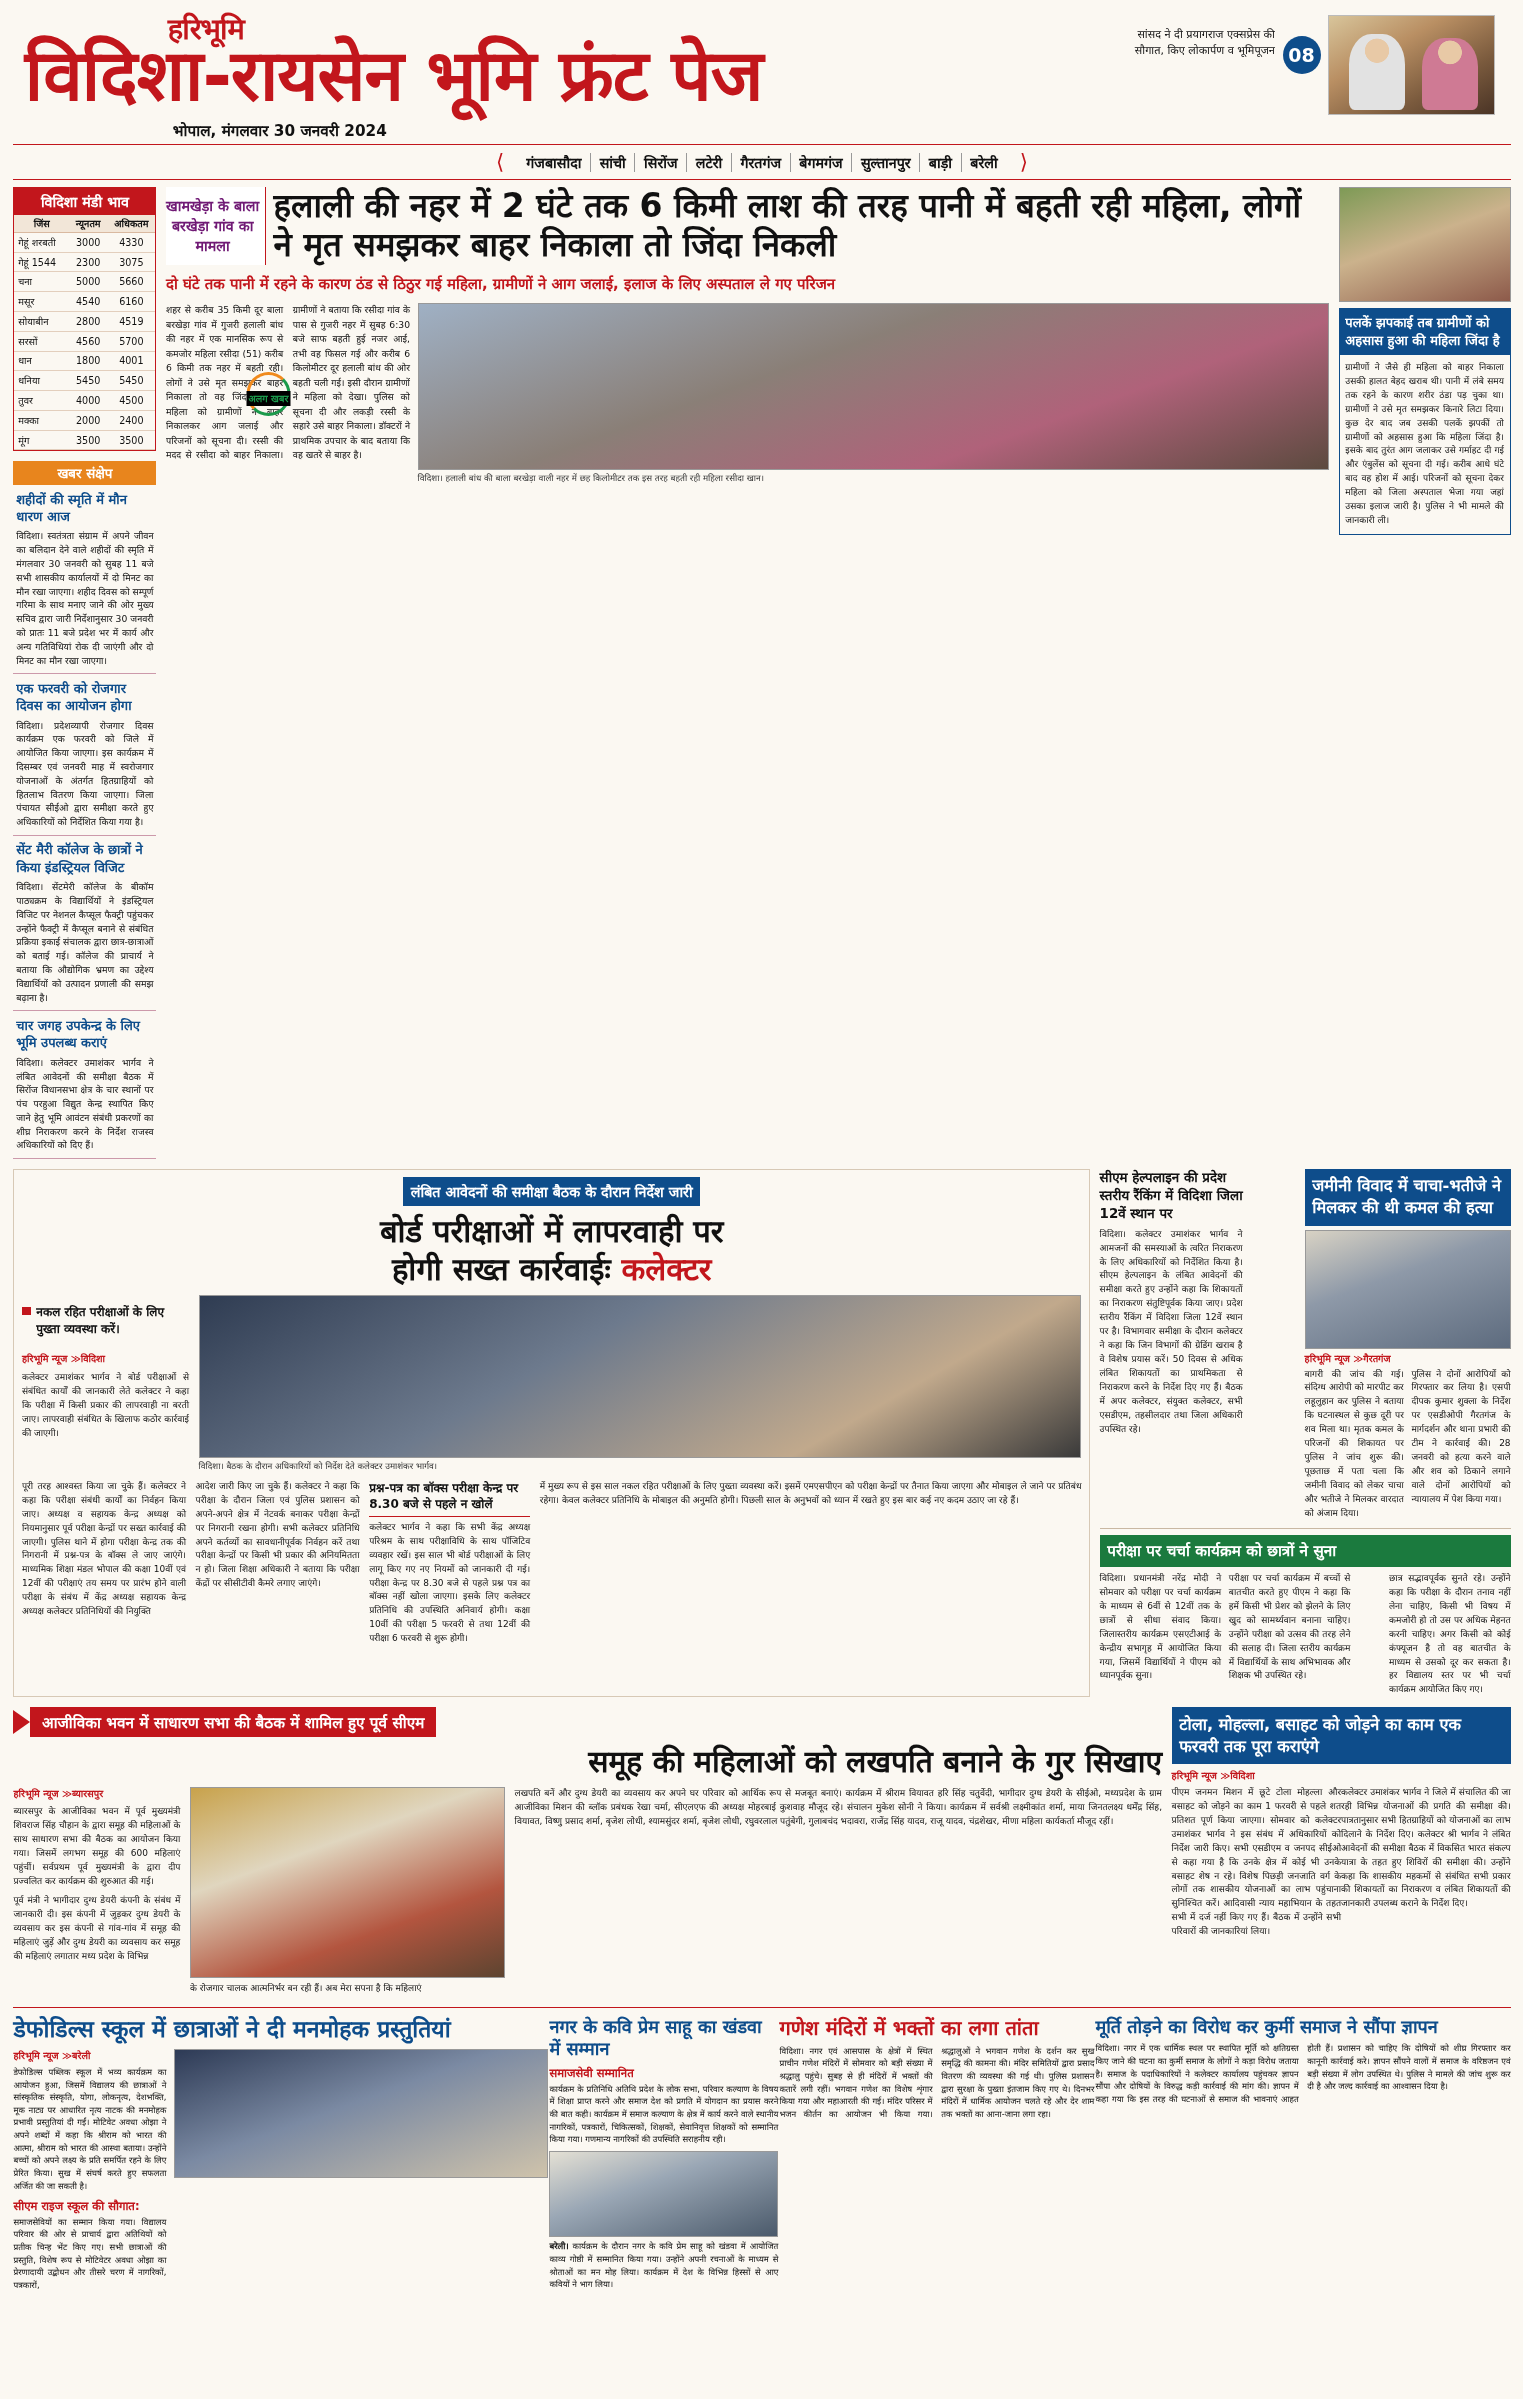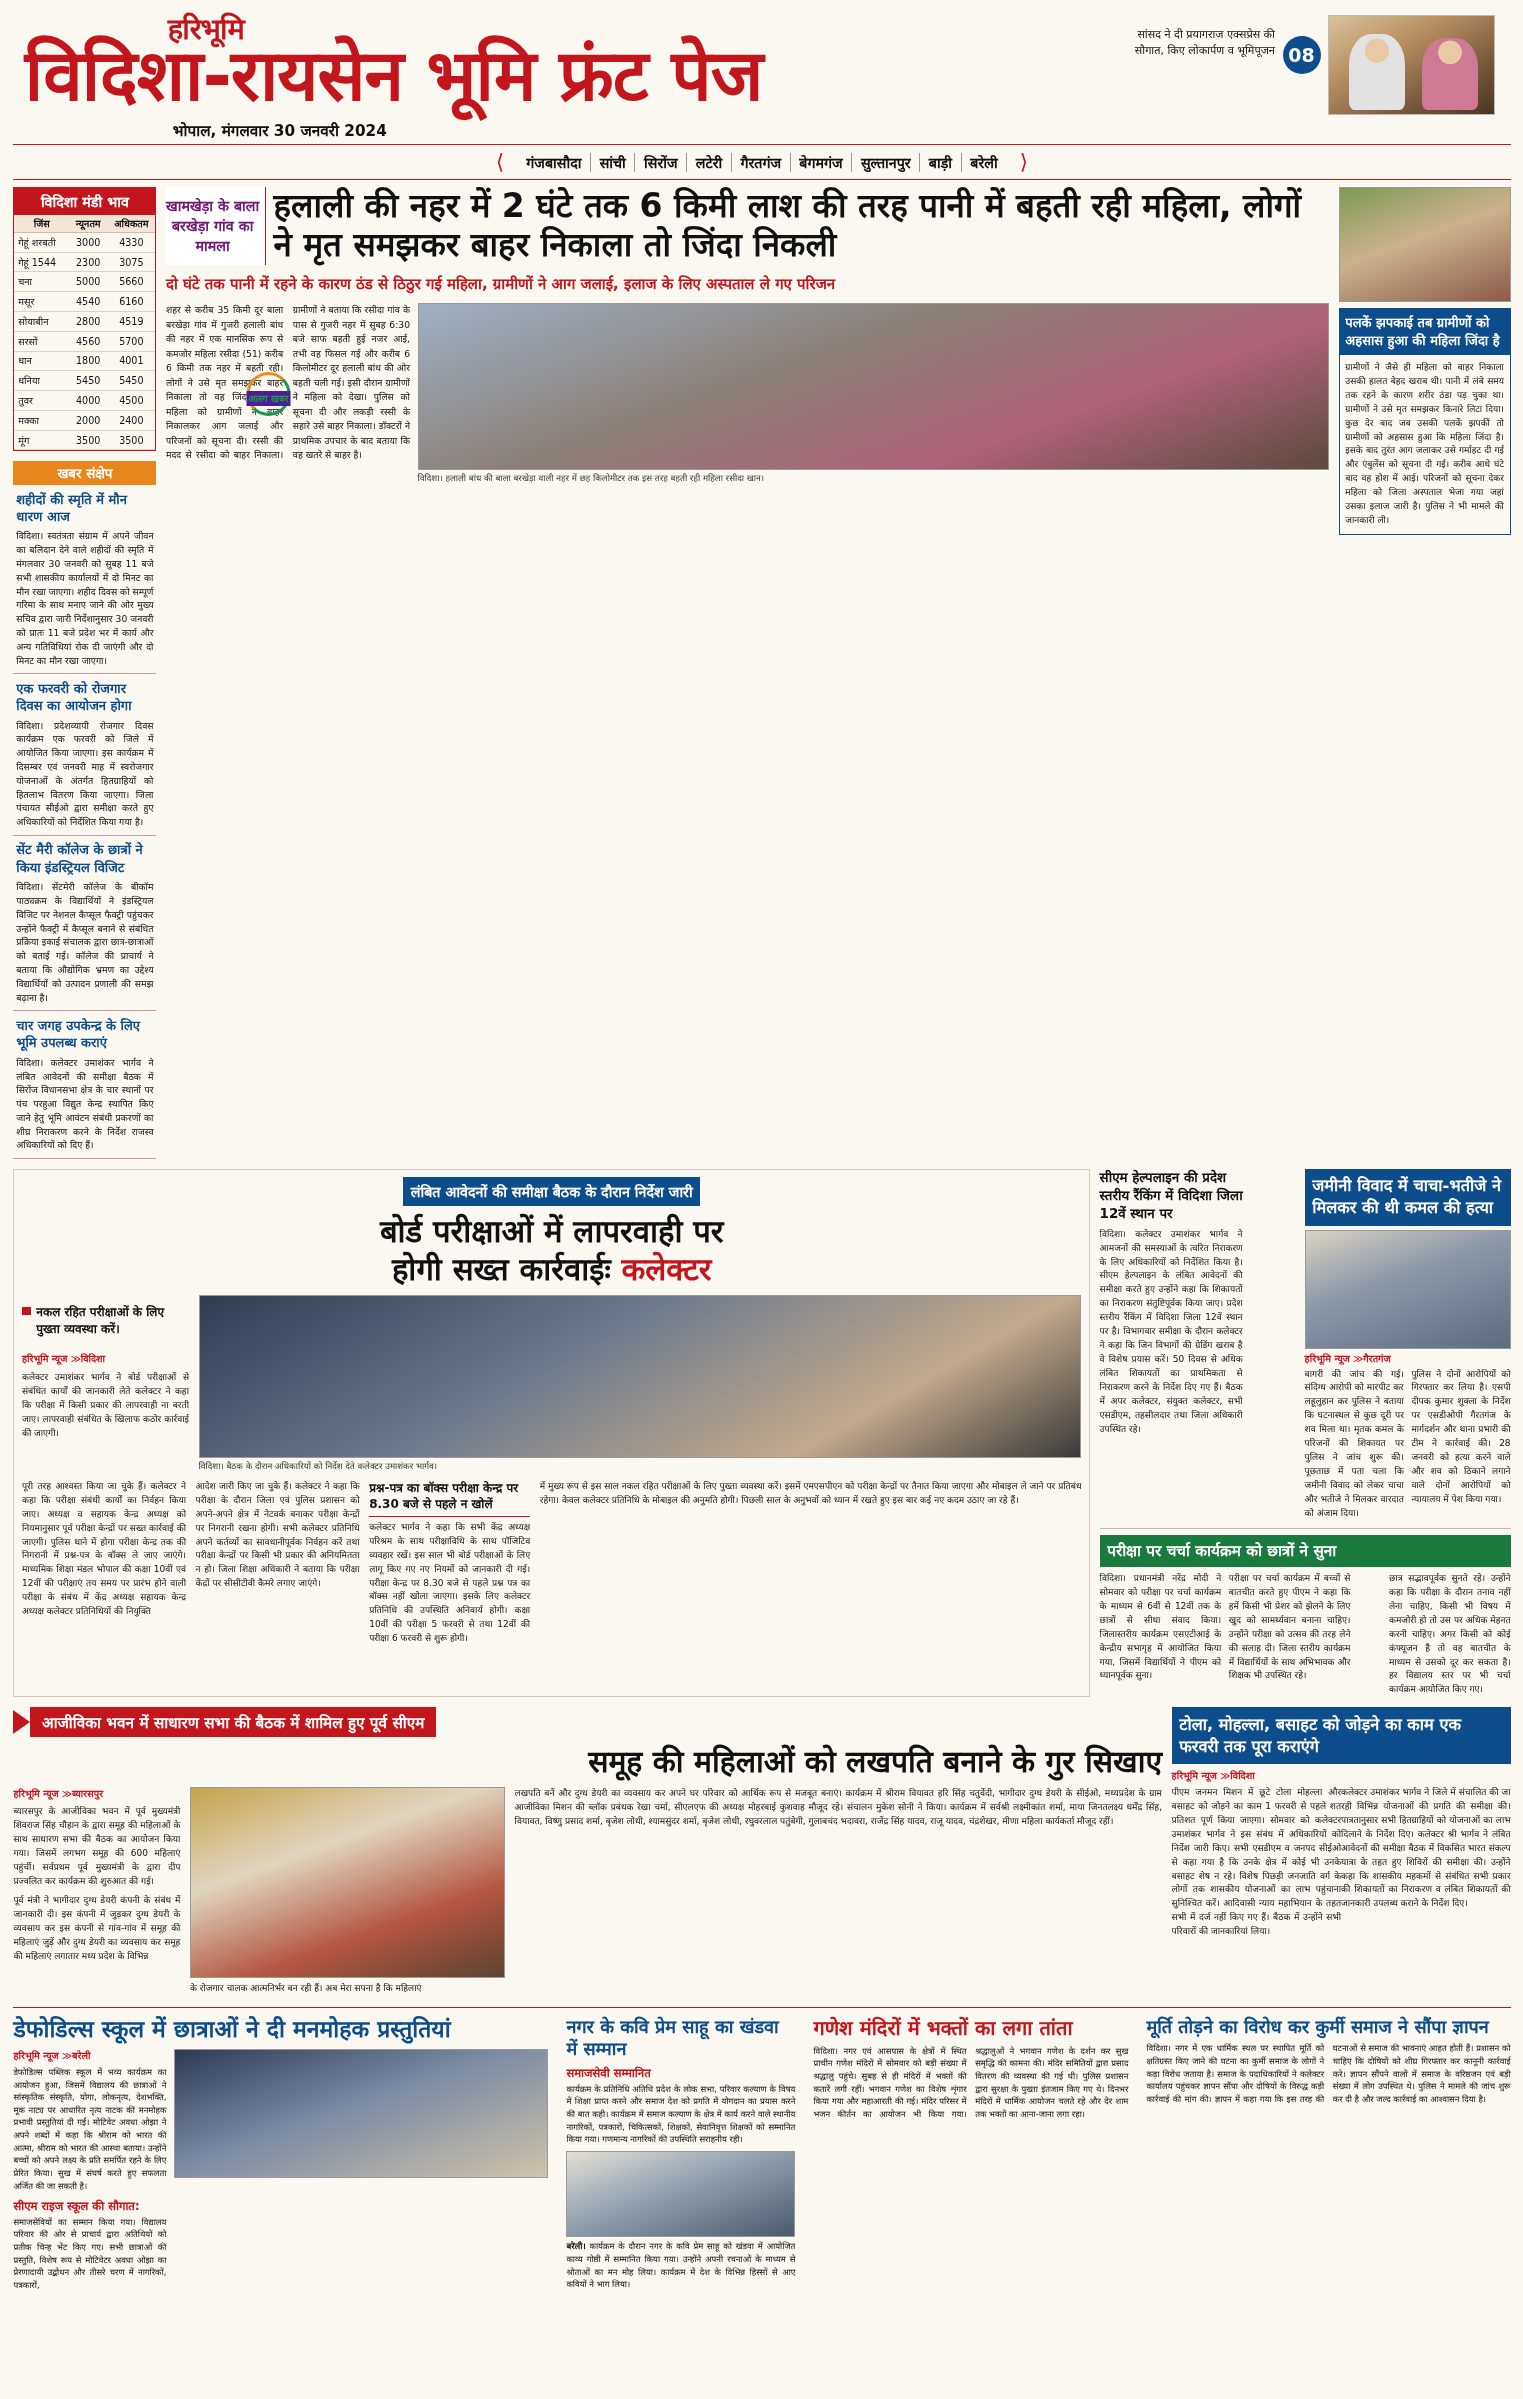--- a/index.html
+++ b/index.html
@@ -92,21 +92,21 @@
   .lead-head { font-size:33px; font-weight:bold; line-height:1.18; color:#111; }
   .lead-sub { color:#c2161c; font-size:15px; font-weight:bold; margin-top:7.6px; line-height:1.5; }
 
   .lead-body { display:flex; gap:7.6px; margin-top:7.6px; }
   .lead-text { width:244px; flex:none; font-size:9.2px; line-height:1.58; text-align:justify; column-count:2; column-gap:9.6px; position:relative; }
   .stamp {
     position:absolute; left:42%; top:32%; width:73px; height:55px; transform:translateX(-50%);
     display:flex; flex-direction:column; align-items:center; justify-content:center;
   }
   .stamp .ring { width:44px;height:44px;border:3.8px solid #1b9a4b;border-radius:50%;border-left-color:#f08a1d;border-top-color:#f08a1d; }
-  .stamp .lbl { font-size:9.6px;font-weight:bold;color:#1b9a4b;margin-top:-25px;background:#4c1d95;padding:0 1.9px; }
+  .stamp .lbl { font-size:9.6px;font-weight:bold;color:#1b9a4b;margin-top:-25px;background:#000000;padding:0 1.9px; }
 
   .photo { background:#cbbfae; border:1px solid #999; position:relative; overflow:hidden; }
   .cap { font-size:8.6px; color:#333; padding:1.9px 0; }
 
   .ph-a { background:linear-gradient(160deg,#9fb0c4 0%,#8a7f77 40%,#b0627a 70%,#5c4a3f 100%); }
   .ph-b { background:linear-gradient(160deg,#7e9a56 0%,#cbb28c 45%,#8d5a4a 100%); }
   .ph-c { background:linear-gradient(150deg,#2f3c52 0%,#6d7a8d 40%,#c1a98c 75%,#3a3a3a 100%); }
   .ph-d { background:linear-gradient(160deg,#d8d2c4 0%,#8e99a8 40%,#5d6b7e 100%); }
   .ph-e { background:linear-gradient(160deg,#c8a24b 0%,#e0d6bf 35%,#b3553f 70%,#5d4430 100%); }
   .ph-f { background:linear-gradient(160deg,#2d3a55 0%,#7b8aa3 45%,#cfc3ab 100%); }
@@ -139,21 +139,21 @@
   
   .sec3 { display:flex; gap:9.6px; margin-top:9.6px; }
   .s3-main { flex:1; }
   .s3-right { width:339px; flex:none; }
   .arrow-bar { display:flex; align-items:center; gap:0; }
   .arrow-bar .tri { width:0;height:0;border-left:17px solid #c2161c;border-top:12.4px solid transparent;border-bottom:12.4px solid transparent; }
   .arrow-bar .bar { background:#c2161c; color:#fff; font-size:15.3px; font-weight:bold; padding:4.8px 11.5px; }
   .s3-head { font-size:30px; font-weight:bold; margin-top:7px; line-height:1.2;text-align:right; }
 
   
-  .sec4 { display:flex; gap:18px; margin-top:11.5px; border-top:1.9px solid #c2161c; padding-top:7.6px; }
+  .sec4 { display:flex; gap:1px; margin-top:11.5px; border-top:1.9px solid #c2161c; padding-top:7.6px; }
   .s4a { width:535px; flex:none; }
   .s4b { width:229px; flex:none; }
   .s4c { width:315px; flex:none; }
   .s4d { flex:1; }
   .s4-head { font-size:23px; font-weight:bold; color:#0e4d8b; line-height:1.2; }
   .s4-head.red { color:#c2161c; }
   .tiny { font-size:8.4px; line-height:1.5; text-align:justify; }
   .subhead-red { color:#c2161c; font-weight:bold; font-size:11.5px; margin:5.7px 0 2.9px; }
 </style>
 </head>

